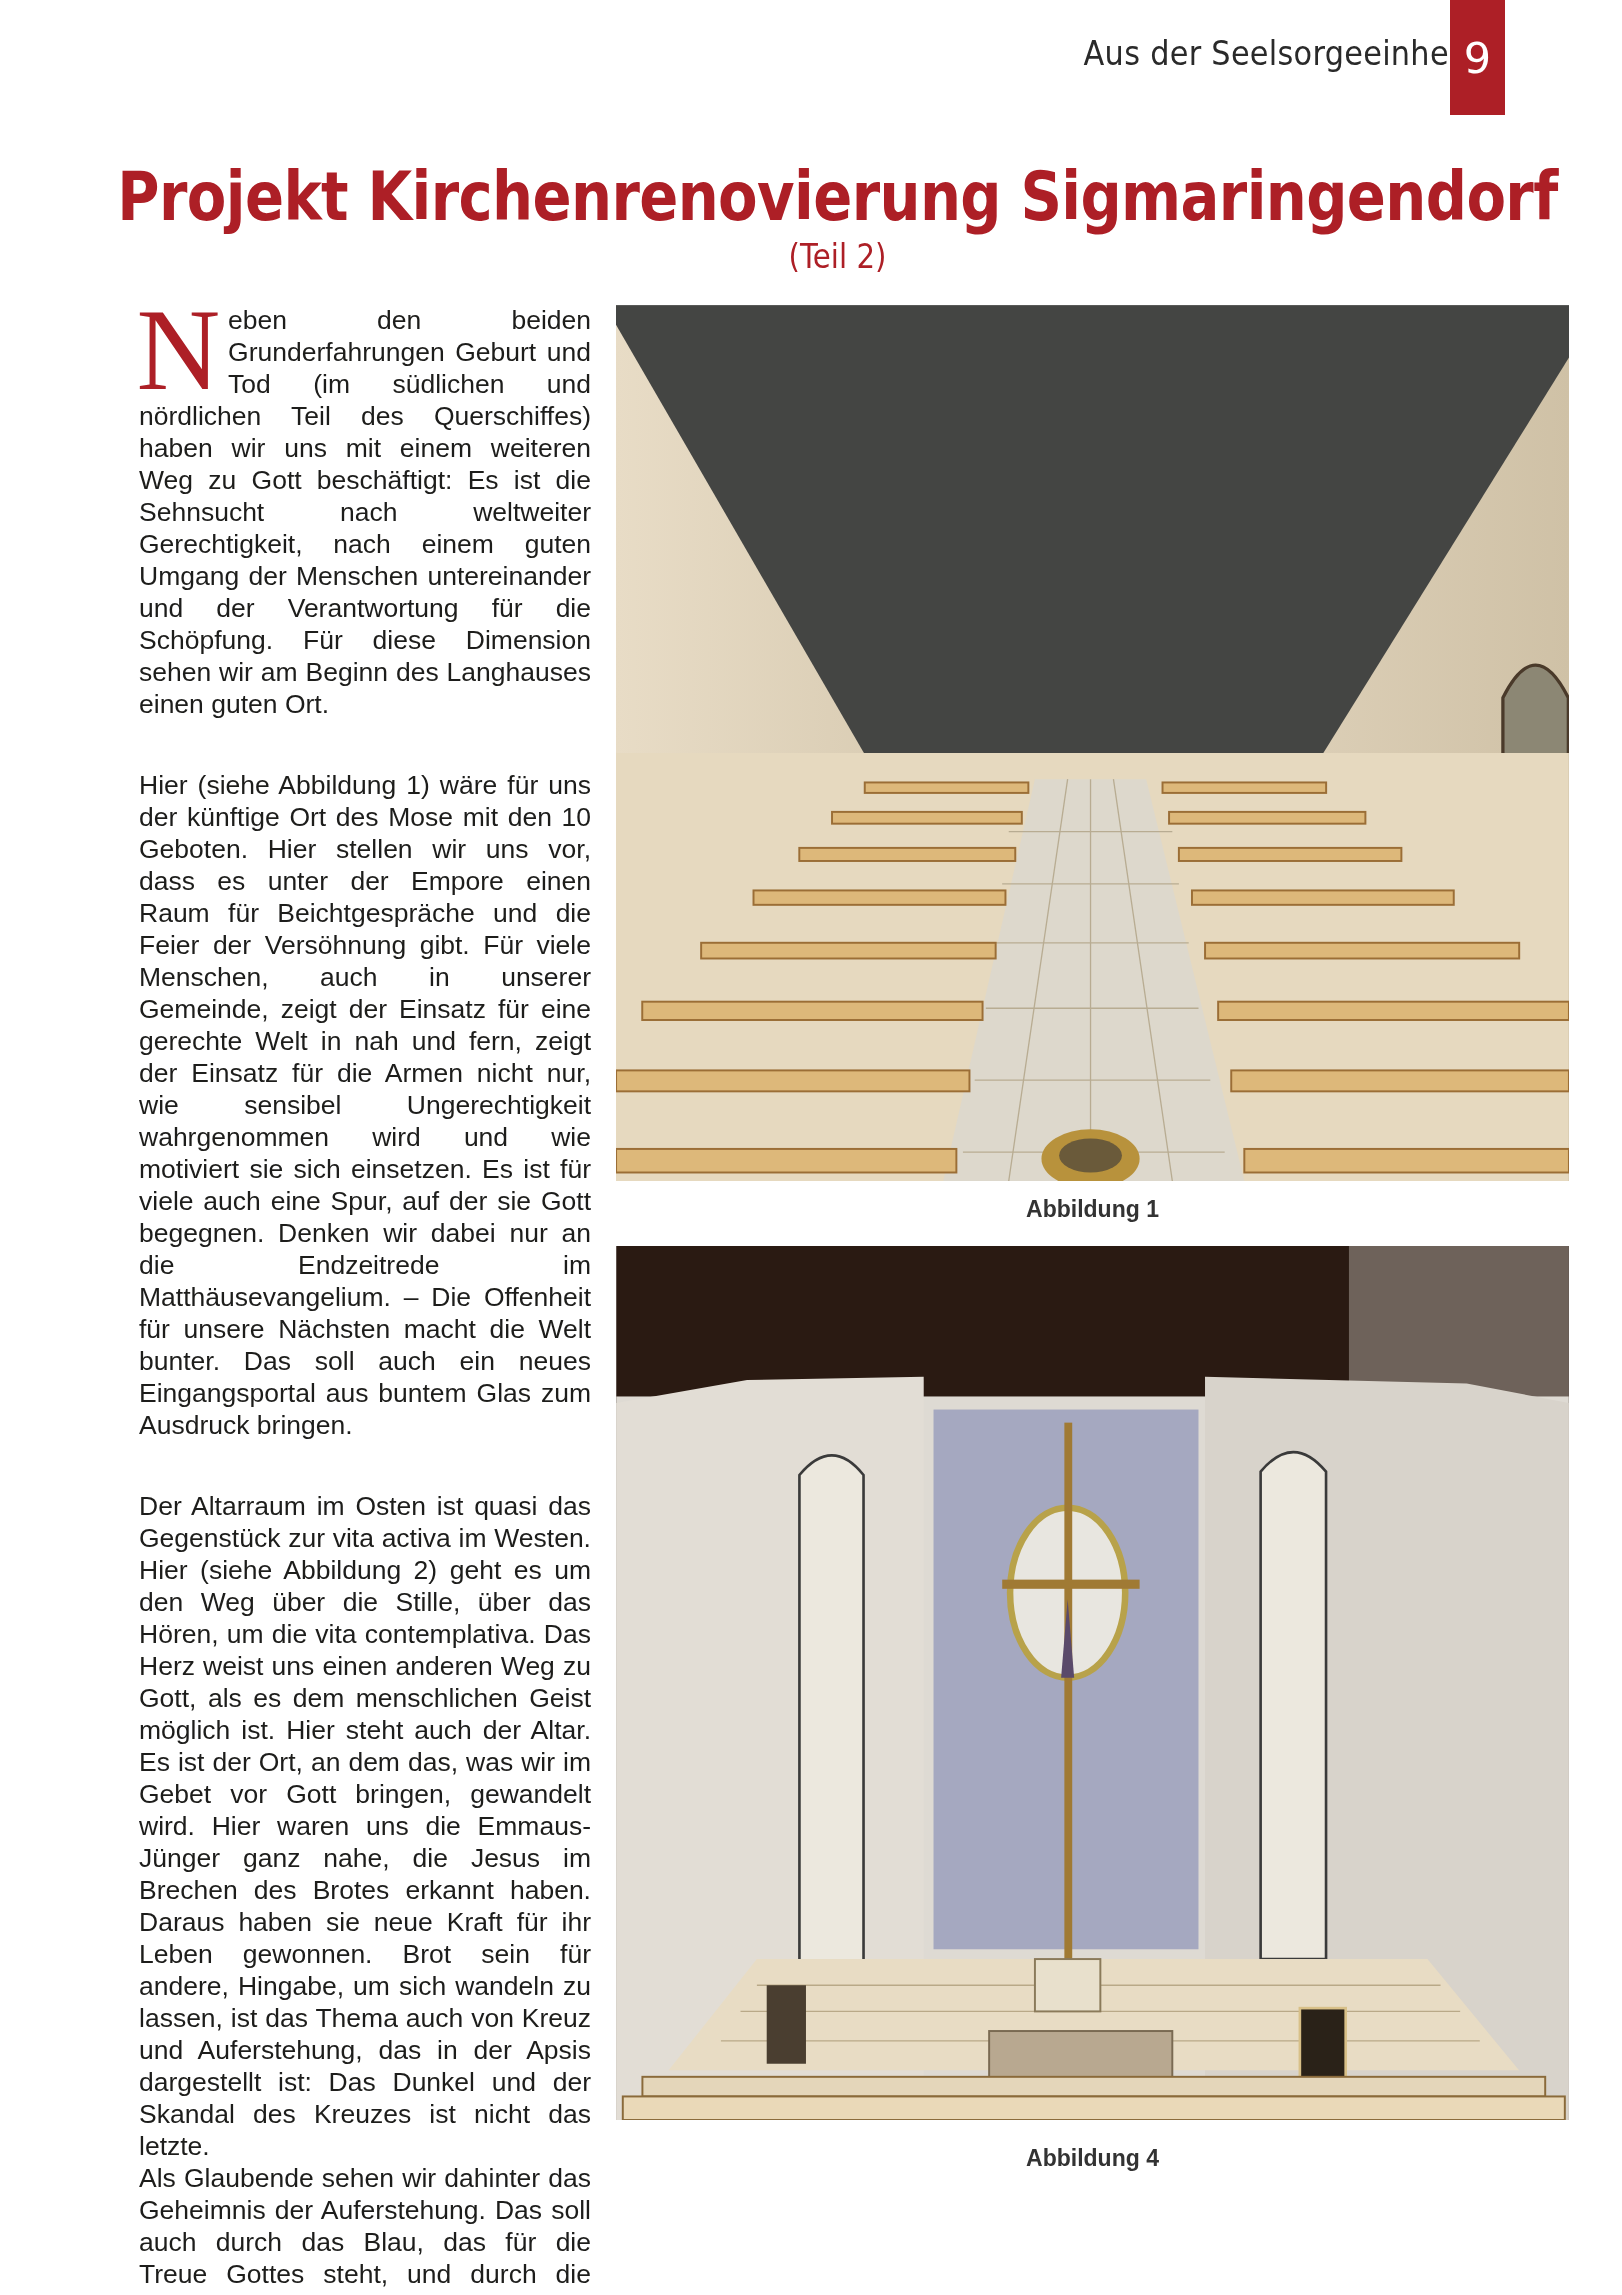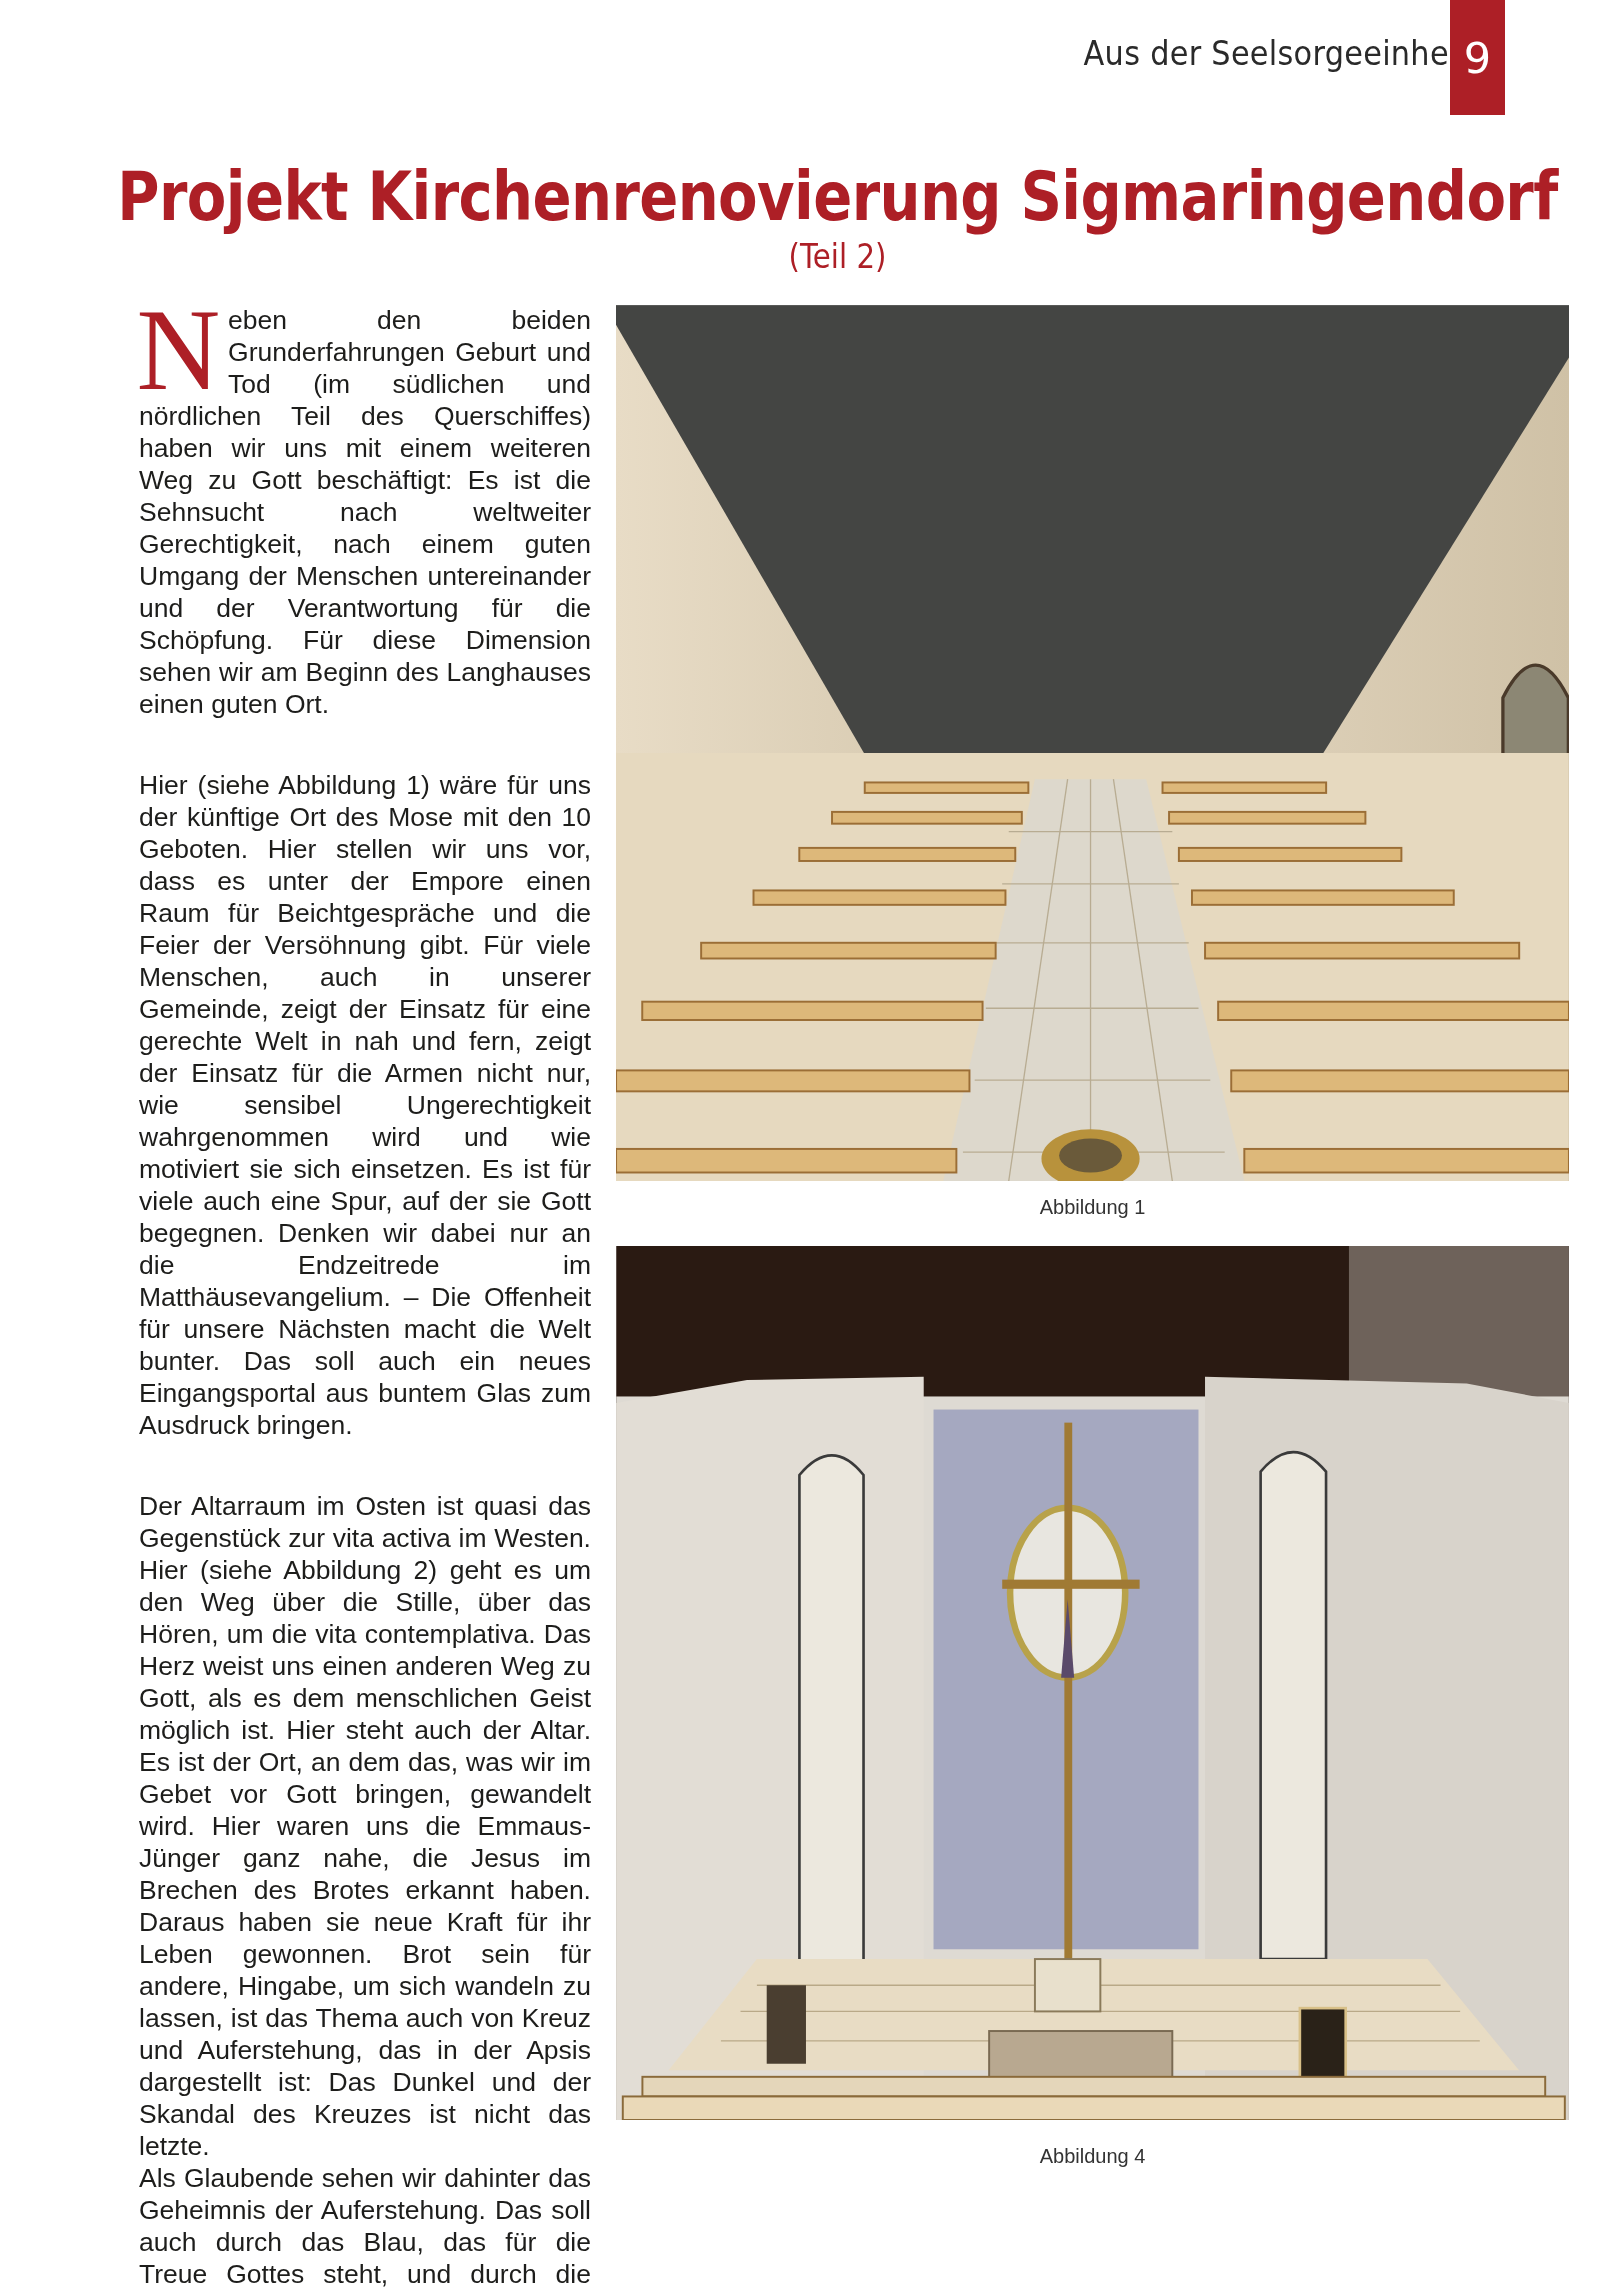--- a/index.html
+++ b/index.html
@@ -41,21 +41,21 @@
     float: left; font-family: "Liberation Serif", serif; color: #ad1f26;
     font-size: 116px; line-height: 85px; margin: 3.9px 7.9px 0 -2.6px; height: 88px;
   }
   .figure {
     position: absolute; left: 616px; width: 953px; overflow: hidden;
   }
   .fig1 { top: 305px; height: 876px; }
   .fig2 { top: 1246px; height: 874px; }
   .caption {
     position: absolute; left: 616px; width: 953px; text-align: center;
-    font-size: 20px; color: #333; font-family: "Liberation Sans", sans-serif; font-weight: normal;
+    font-size: 23px; color: #333; font-family: "Liberation Sans", sans-serif; font-weight: bold;
   }
   .cap1 { top: 1196px; }
   .cap2 { top: 2145px; }
   svg { display: block; }
 </style>
 </head>
 <body>
 
 <div class="section-label">Aus der Seelsorgeeinheit</div>
 <div class="page-number-box">9</div>

